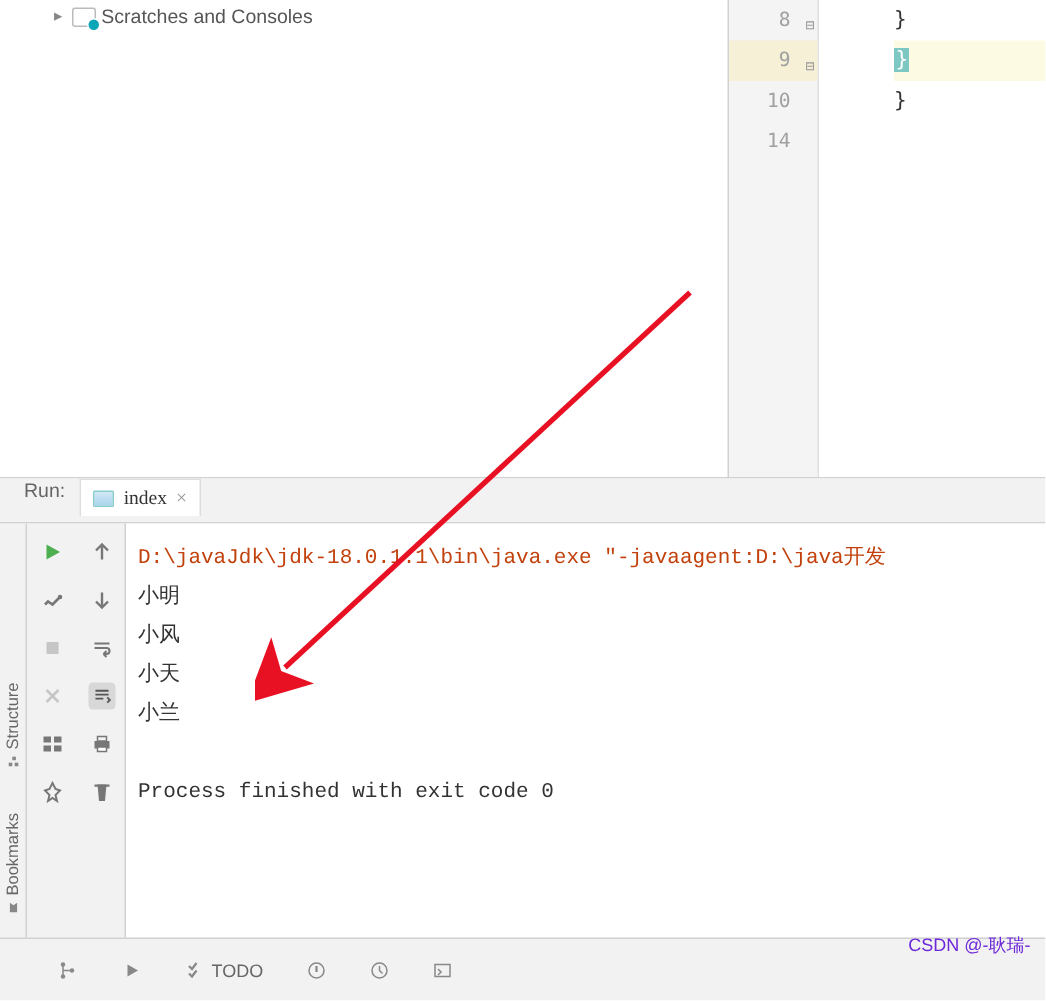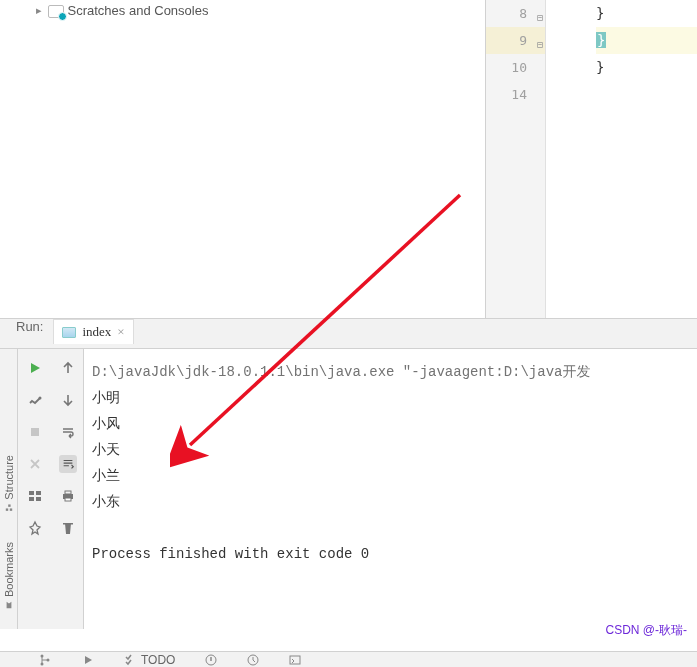--- a/index.html
+++ b/index.html
@@ -33,23 +33,23 @@
     .tab-ico { width: 14px; height: 11px; background: linear-gradient(180deg, #d2e8f5, #a8d5ed); border: 1px solid #8cc; border-radius: 1px; }
     .tab-close { color: #999; font-size: 13px; cursor: pointer; }
     .console-area { display: flex; height: 280px; }
     .side-left { width: 18px; background: #f2f2f2; border-right: 1px solid #d1d1d1; display: flex; flex-direction: column; justify-content: flex-end; align-items: center; gap: 30px; padding-bottom: 20px; }
     .side-txt { writing-mode: vertical-rl; transform: rotate(180deg); font-size: 11px; color: #666; display: flex; align-items: center; gap: 4px; cursor: pointer; }
     .side-ico { width: 8px; height: 8px; display: inline-block; }
     .tool-col { width: 34px; background: #f2f2f2; display: flex; flex-direction: column; align-items: center; padding-top: 10px; gap: 14px; }
     .tool-col2 { width: 32px; background: #f2f2f2; border-right: 1px solid #d1d1d1; display: flex; flex-direction: column; align-items: center; padding-top: 10px; gap: 14px; }
     .tbtn { width: 18px; height: 18px; display: flex; align-items: center; justify-content: center; cursor: pointer; color: #777; }
     .out { flex: 1; background: #fff; padding: 10px 0 0 8px; font-family: Consolas, "Courier New", monospace; font-size: 14px; line-height: 26px; color: #333; overflow: hidden; }
-    .cmd { color: #737373; white-space: nowrap; }
+    .cmd { color: #c2410c; white-space: nowrap; }
     .exitmsg { margin-top: 26px; }
-    .status { position: absolute; bottom: 0; left: 0; right: 0; height: 16px; background: #f2f2f2; border-top: 1px solid #d1d1d1; display: flex; align-items: center; padding-left: 38px; gap: 30px; font-size: 12px; color: #666; }
+    .status { position: absolute; bottom: 0; left: 0; right: 0; height: 42px; background: #f2f2f2; border-top: 1px solid #d1d1d1; display: flex; align-items: center; padding-left: 38px; gap: 30px; font-size: 12px; color: #666; }
     .status-item { display: flex; align-items: center; gap: 5px; }
     .wm { position: absolute; right: 10px; bottom: 28px; color: #6d28d9; font-size: 12px; font-family: sans-serif; }
     .arrow-svg { position: absolute; top: 180px; left: 170px; pointer-events: none; z-index: 100; }
     svg.ico { width: 16px; height: 16px; }
   </style>
 </head>
 <body>
 
 <div class="top">
   <div class="proj">
@@ -175,21 +175,20 @@
           <rect x="3" y="3" width="10" height="1.5" fill="#777"></rect>
         </svg>
       </div>
   </div>
   <div class="out">
     <div class="cmd">D:\javaJdk\jdk-18.0.1.1\bin\java.exe "-javaagent:D:\java开发</div>
     <div>小明</div>
     <div>小风</div>
     <div>小天</div>
     <div>小兰</div>
-    <div>小东</div>
     <div class="exitmsg">Process finished with exit code 0</div>
   </div>
 </div>
 
 <div class="status">
   <div class="status-item">
       <svg width="14" height="14" viewBox="0 0 14 14">
         <circle cx="4" cy="3" r="1.5" fill="#888"></circle>
         <circle cx="4" cy="11" r="1.5" fill="#888"></circle>
         <circle cx="10" cy="7" r="1.5" fill="#888"></circle>

